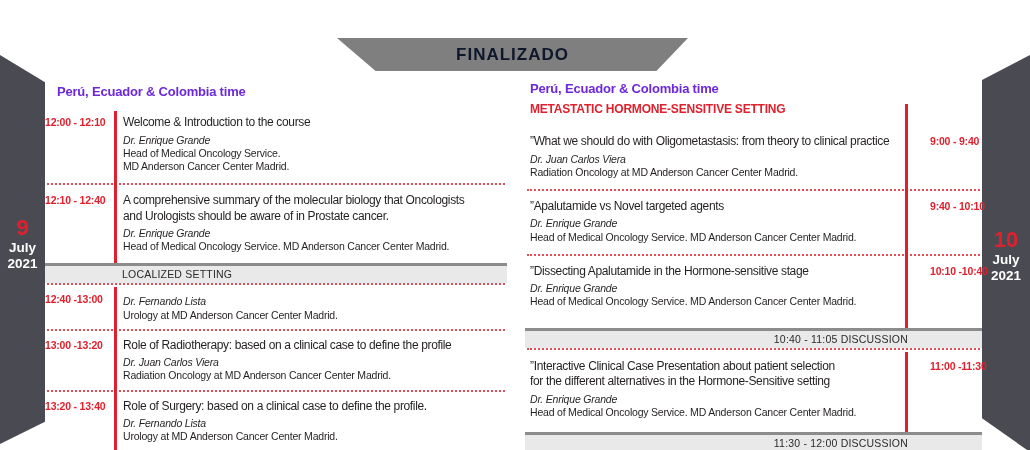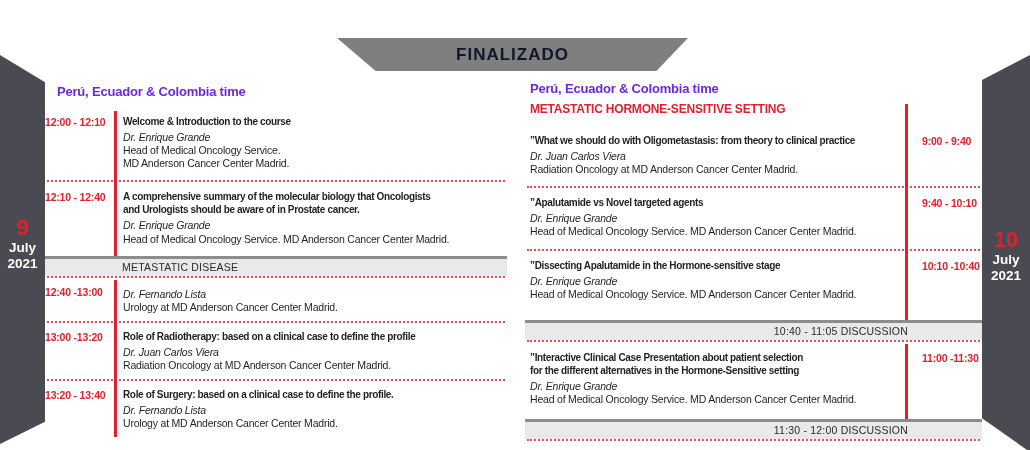--- a/index.html
+++ b/index.html
@@ -34,25 +34,25 @@
 
   .section{position:relative;}
   .redbar{position:absolute;top:2px;bottom:0;width:3px;background:#e0212d;z-index:2;}
   .col-left .redbar{left:69px;}
   .col-right .redbar{left:380px;}
 
   .srow{display:flex;align-items:flex-start;}
   .time{color:#e0212d;font-weight:bold;font-size:10.5px;letter-spacing:-0.2px;white-space:nowrap;}
   .col-left .time{width:66px;text-align:right;padding:1px 10px 0 0;box-sizing:border-box;flex:none;}
   .col-right .time{width:74px;text-align:center;padding:1px 0 0 389px;box-sizing:border-box;flex:none;
-                   position:absolute;left:8px;}
+                   position:absolute;left:16px;}
   .col-right .srow{position:relative;}
   .col-left .content{padding:0 4px 0 12px;flex:1;}
   .col-right .content{padding:0 86px 0 5px;flex:1;}
-  .s-title{font-weight:bold;font-size:10px;letter-spacing:-0.35px;line-height:1.3;white-space:pre-line;}
+  .s-title{font-weight:normal;font-size:12px;letter-spacing:-0.35px;line-height:1.3;white-space:pre-line;}
   .s-speaker{font-style:italic;font-size:10.5px;letter-spacing:-0.2px;line-height:1.25;margin-top:3px;}
   .s-affil{font-size:10.5px;letter-spacing:-0.2px;line-height:1.25;white-space:pre-line;}
 
   .dotted{border-top:2px dotted rgba(224,33,45,.8);height:0;margin:0 2px;}
 
   .gray-banner{background:#e9e9ea;border-top:3px solid #8c8c8c;height:17px;line-height:17px;
     font-size:10.5px;color:#2a2a2a;letter-spacing:0.2px;}
   .banner-localized{padding-left:77px;}
   .banner-discussion{text-align:right;padding-right:74px;}
 
@@ -109,21 +109,21 @@
         <div class="time">12:10 - 12:40</div>
         <div class="content">
           <div class="s-title">A comprehensive summary of the molecular biology that Oncologists
 and Urologists should be aware of in Prostate cancer.</div>
           <div class="s-speaker">Dr. Enrique Grande</div>
           <div class="s-affil">Head of Medical Oncology Service. MD Anderson Cancer Center Madrid.</div>
         </div>
       </div>
     </div>
 
-    <div class="gray-banner banner-localized">METASTATIC DISEASE</div>
+    <div class="gray-banner banner-localized">LOCALIZED SETTING</div>
     <div class="dotted"></div>
 
     <div class="section">
       <div class="redbar"></div>
 
       <div class="srow pad-c">
         <div class="time">12:40 -13:00</div>
         <div class="content">
           <div class="s-speaker">Dr. Fernando Lista</div>
           <div class="s-affil">Urology at MD Anderson Cancer Center Madrid.</div>

